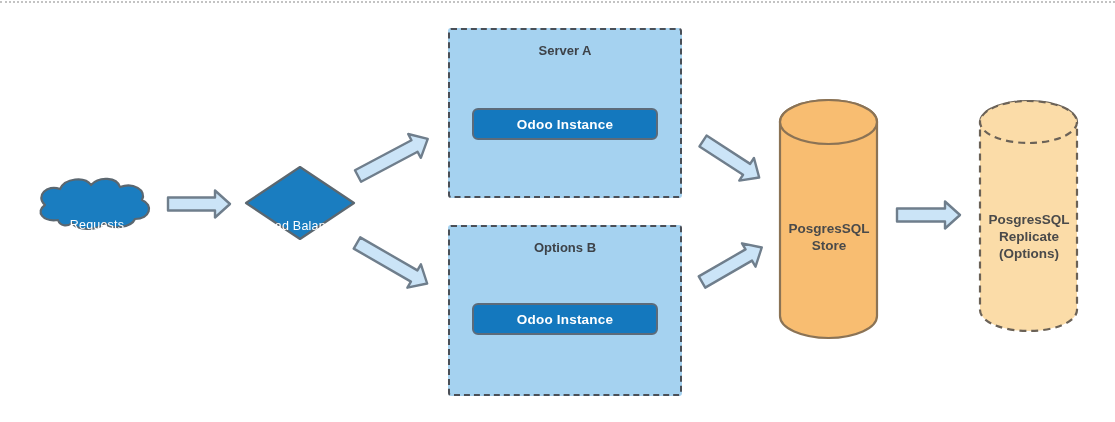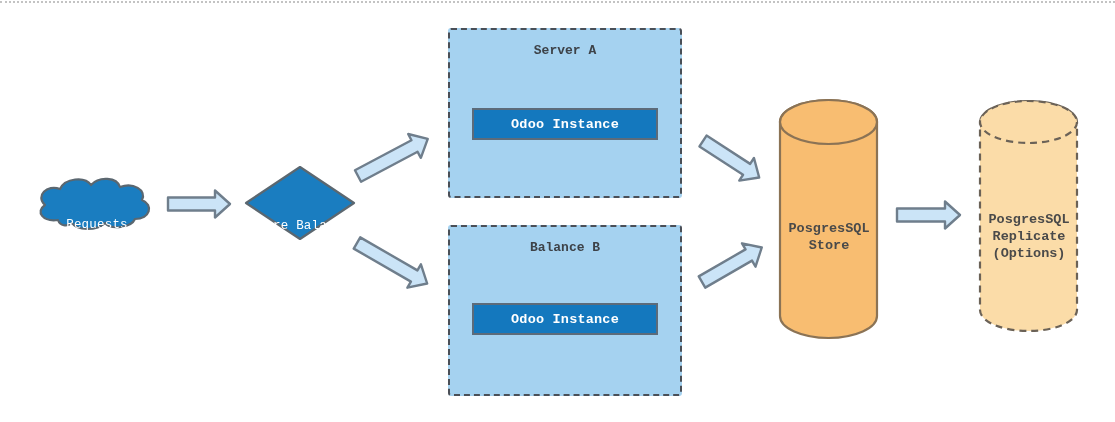--- a/index.html
+++ b/index.html
@@ -1,21 +1,21 @@
 <!DOCTYPE html>
 <html><head>
 <meta charset="utf-8">
 <style>
   html,body{margin:0;padding:0;background:#ffffff;}
   .canvas{
     position:relative;
     width:1115px;height:422px;
     background:#ffffff;
     overflow:hidden;
-    font-family:Liberation Mono, monospace;
+    font-family:Liberation Sans, sans-serif;
   }
   .top-dotted-line{
     position:absolute;left:0;top:1px;width:100%;height:0;
     border-top:2px dotted #c3c3c3;
   }
   .shapes{position:absolute;left:0;top:0;}
   .lbl{
     position:absolute;
     transform:translate(-50%,-50%);
     white-space:pre-line;
@@ -44,21 +44,21 @@
     text-align:center;
     font-weight:bold;
     font-size:13px;
     color:#3d4248;
   }
   .odoo-btn{
     position:absolute;
     left:22px;right:22px;height:32px;
     background:#1478be;
     border:2px solid #5c6b7a;
-    border-radius:0;
+    border-radius:6px;
     color:#ffffff;
     font-weight:bold;
     font-size:13.5px;
     display:flex;align-items:center;justify-content:center;
     box-sizing:border-box;
     letter-spacing:.2px;
   }
   .server-box.a .odoo-btn{top:78px;}
   .server-box.b .odoo-btn{top:76px;}
 </style>
@@ -120,27 +120,27 @@
       <ellipse cx="48.5" cy="21" rx="48.5" ry="21" fill="#fbdca8" stroke="#6b6257" stroke-width="2.2" stroke-dasharray="7 5"></ellipse>
     </g>
   </svg>
 
   <div class="server-box a">
     <div class="server-title">Server A</div>
     <div class="odoo-btn">Odoo Instance</div>
   </div>
 
   <div class="server-box b">
-    <div class="server-title">Balance B</div>
+    <div class="server-title">Options B</div>
     <div class="odoo-btn">Odoo Instance</div>
   </div>
 
   <div class="lbl white requests-label">Requests</div>
 
-  <div class="lbl white loadbalance-label">Store Balance</div>
+  <div class="lbl white loadbalance-label">Load Balance</div>
 
   <div class="lbl dark store-label">PosgresSQL
 Store</div>
 
   <div class="lbl dark replica-label">PosgresSQL
 Replicate
 (Options)</div>
 
 </div>
 

